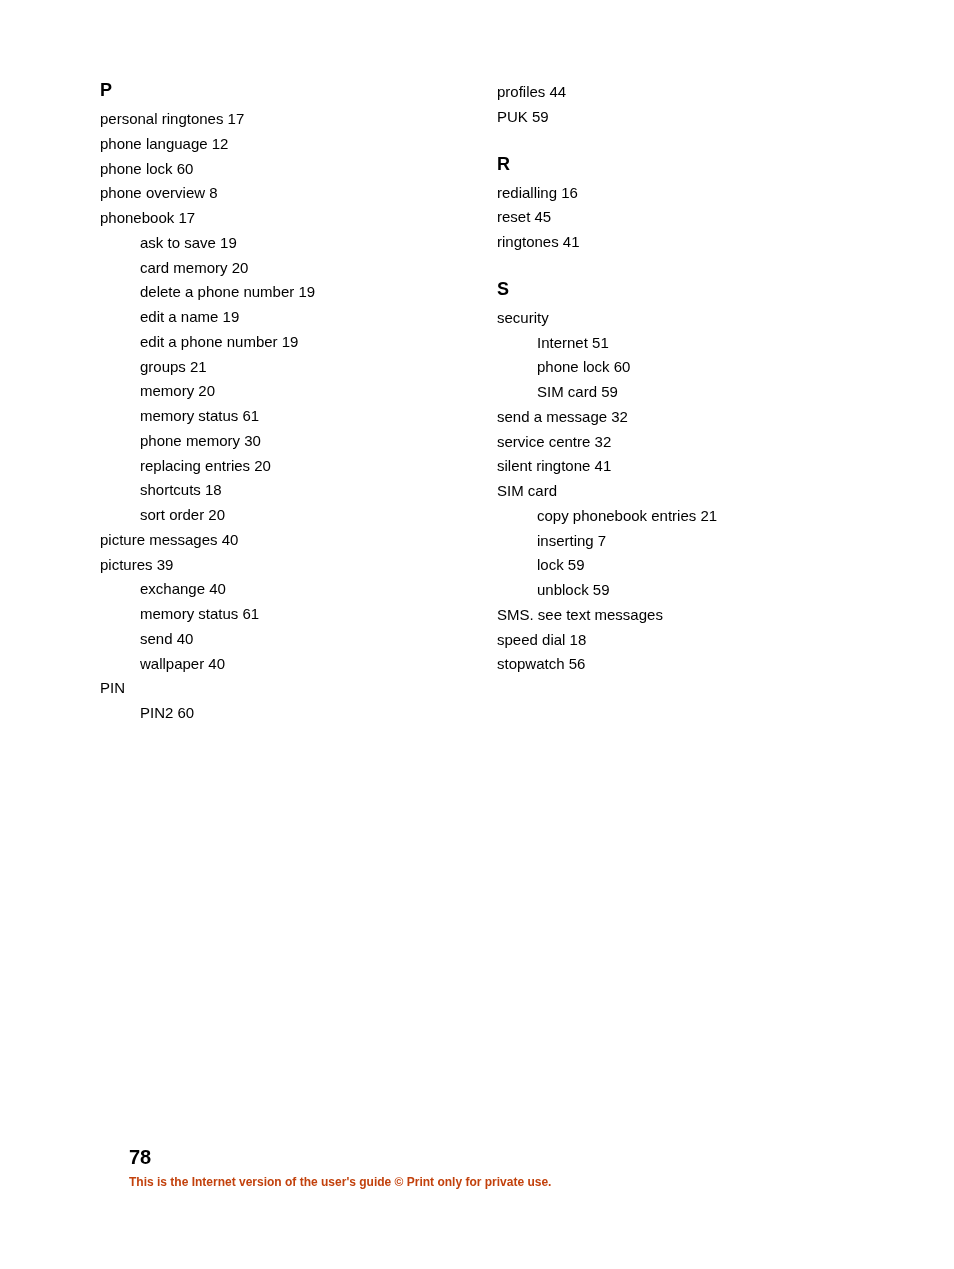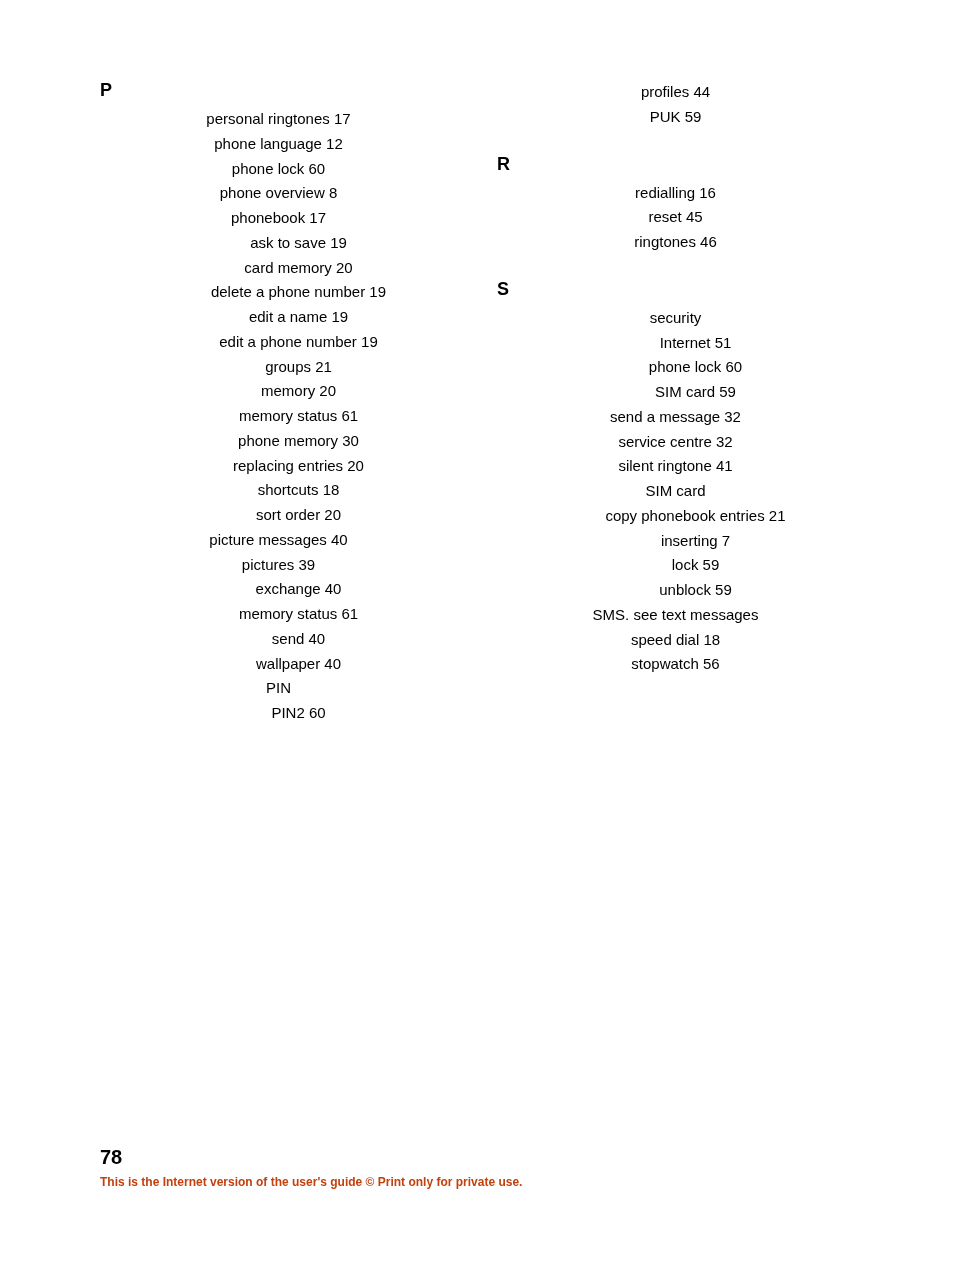--- a/index.html
+++ b/index.html
@@ -46,35 +46,35 @@
       font-size: 18px;
       font-weight: bold;
       margin-bottom: 6px;
       margin-top: 0;
     }
 
     .index-entry {
       font-size: 15px;
       line-height: 1.65;
       color: #000;
-      text-align: center;
     }
 
     .index-entry.sub-entry {
       padding-left: 40px;
     }
 
     .section-block {
       margin-bottom: 24px;
     }
 
     .page-footer {
       margin-top: 40px;
       border-top: none;
       padding-top: 10px;
+      margin-left: 29px;
     }
 
     .page-number {
       font-size: 20px;
       font-weight: bold;
       margin-bottom: 6px;
     }
 
     .footer-note {
       font-size: 12px;
@@ -121,21 +121,21 @@
 
     <div class="column-right">
     <div class="section-block">
           <div class="index-entry">profiles 44</div>
           <div class="index-entry">PUK 59</div>
         </div>
         <div class="section-block">
           <div class="section-letter">R</div>
           <div class="index-entry">redialling 16</div>
           <div class="index-entry">reset 45</div>
-          <div class="index-entry">ringtones 46</div>
+          <div class="index-entry">ringtones 41</div>
         </div>
         <div class="section-block">
           <div class="section-letter">S</div>
           <div class="index-entry">security</div>
           <div class="index-entry sub-entry">Internet 51</div>
           <div class="index-entry sub-entry">phone lock 60</div>
           <div class="index-entry sub-entry">SIM card 59</div>
           <div class="index-entry">send a message 32</div>
           <div class="index-entry">service centre 32</div>
           <div class="index-entry">silent ringtone 41</div>

